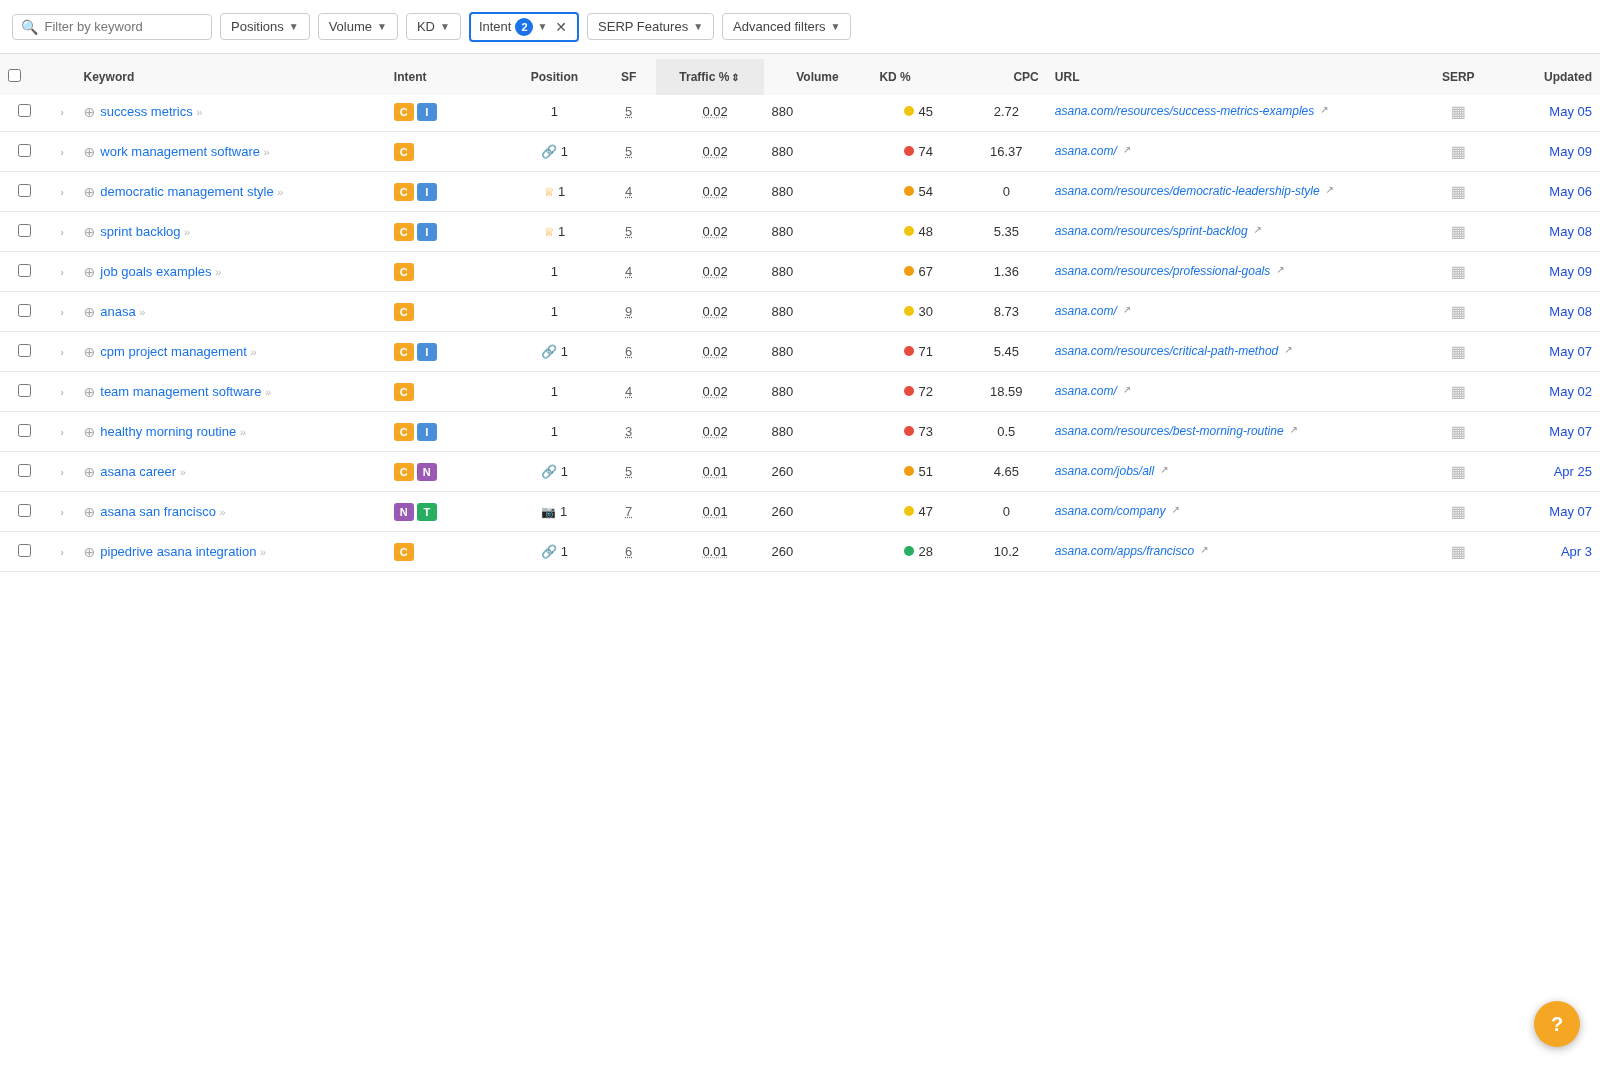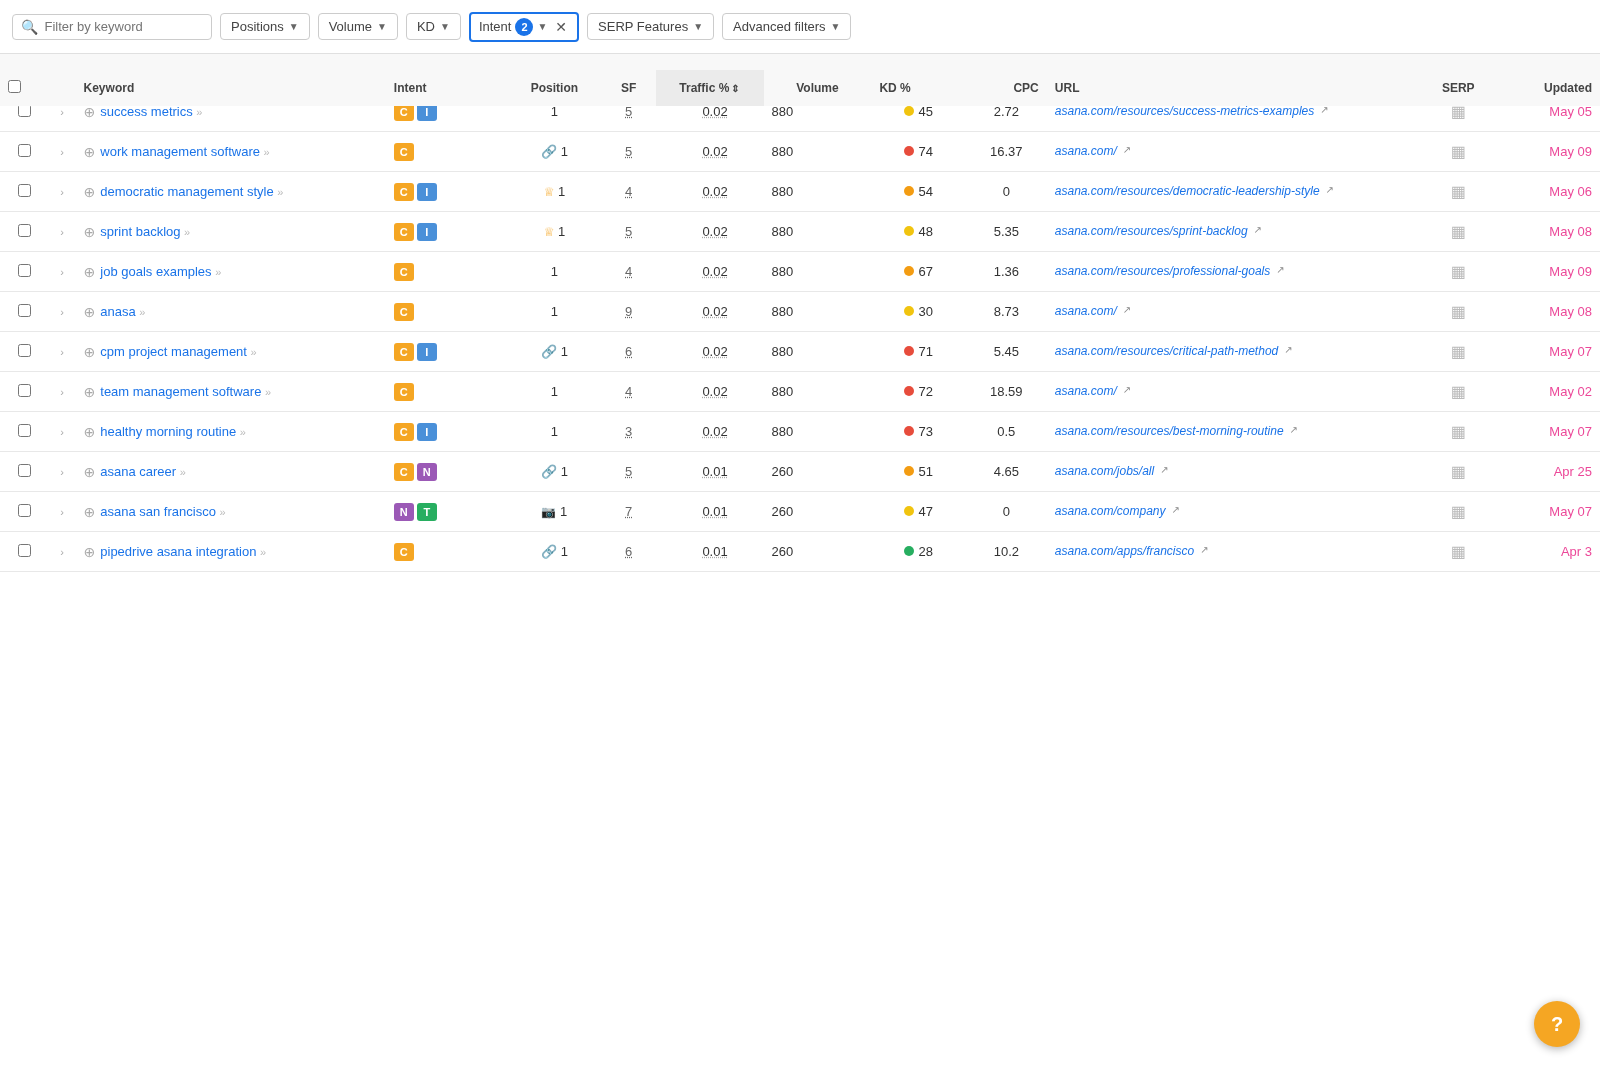--- a/index.html
+++ b/index.html
@@ -42,21 +42,21 @@
     }
     .chevron { font-size: 10px; color: #666; }
 
     
     .table-container { overflow-x: auto; overflow-y: auto; height: calc(100vh - 54px); }
     table { width: 100%; border-collapse: collapse; min-width: 1300px; }
     thead tr { background: #f8f8f8; border-bottom: 2px solid #e0e0e0; }
     thead th {
       padding: 10px 8px; text-align: left; font-weight: 600;
       font-size: 12px; color: #444; white-space: nowrap;
-      position: sticky; top: 16px; background: #f8f8f8; z-index: 10;
+      position: sticky; top: 5px; background: #f8f8f8; z-index: 10;
       border-bottom: 1px solid #ddd;
     }
     thead th.sorted { background: #ebebeb; }
     thead th .sort-icon { font-size: 10px; margin-left: 2px; }
     th.col-check { width: 36px; }
     th.col-expand { width: 20px; }
     th.col-keyword { width: 230px; }
     th.col-intent { width: 90px; }
     th.col-position { width: 70px; text-align: center; }
     th.col-sf { width: 40px; text-align: center; }
@@ -72,21 +72,21 @@
     td { padding: 10px 8px; vertical-align: middle; }
     td.col-check { text-align: center; }
     td.col-expand { text-align: center; color: #aaa; font-size: 11px; cursor: pointer; }
     td.col-position { text-align: center; }
     td.col-sf { text-align: center; }
     td.col-traffic { text-align: center; }
     td.col-volume { }
     td.col-kd { text-align: center; }
     td.col-cpc { text-align: center; }
     td.col-serp { text-align: center; color: #bbb; }
-    td.col-updated { text-align: right; color: #ec4899; }
+    td.col-updated { text-align: right; color: #1d4ed8; }
 
     .keyword-cell { display: flex; align-items: flex-start; gap: 5px; }
     .keyword-plus { color: #aaa; font-size: 14px; }
     .keyword-link { color: #1a73e8; text-decoration: none; font-size: 13px; }
     .keyword-arrows { color: #bbb; font-size: 11px; }
 
     .intent-tag {
       display: inline-flex; align-items: center; justify-content: center;
       border-radius: 3px; padding: 1px 5px; font-size: 11px; font-weight: 700;
       color: #fff; min-width: 20px; height: 18px;

